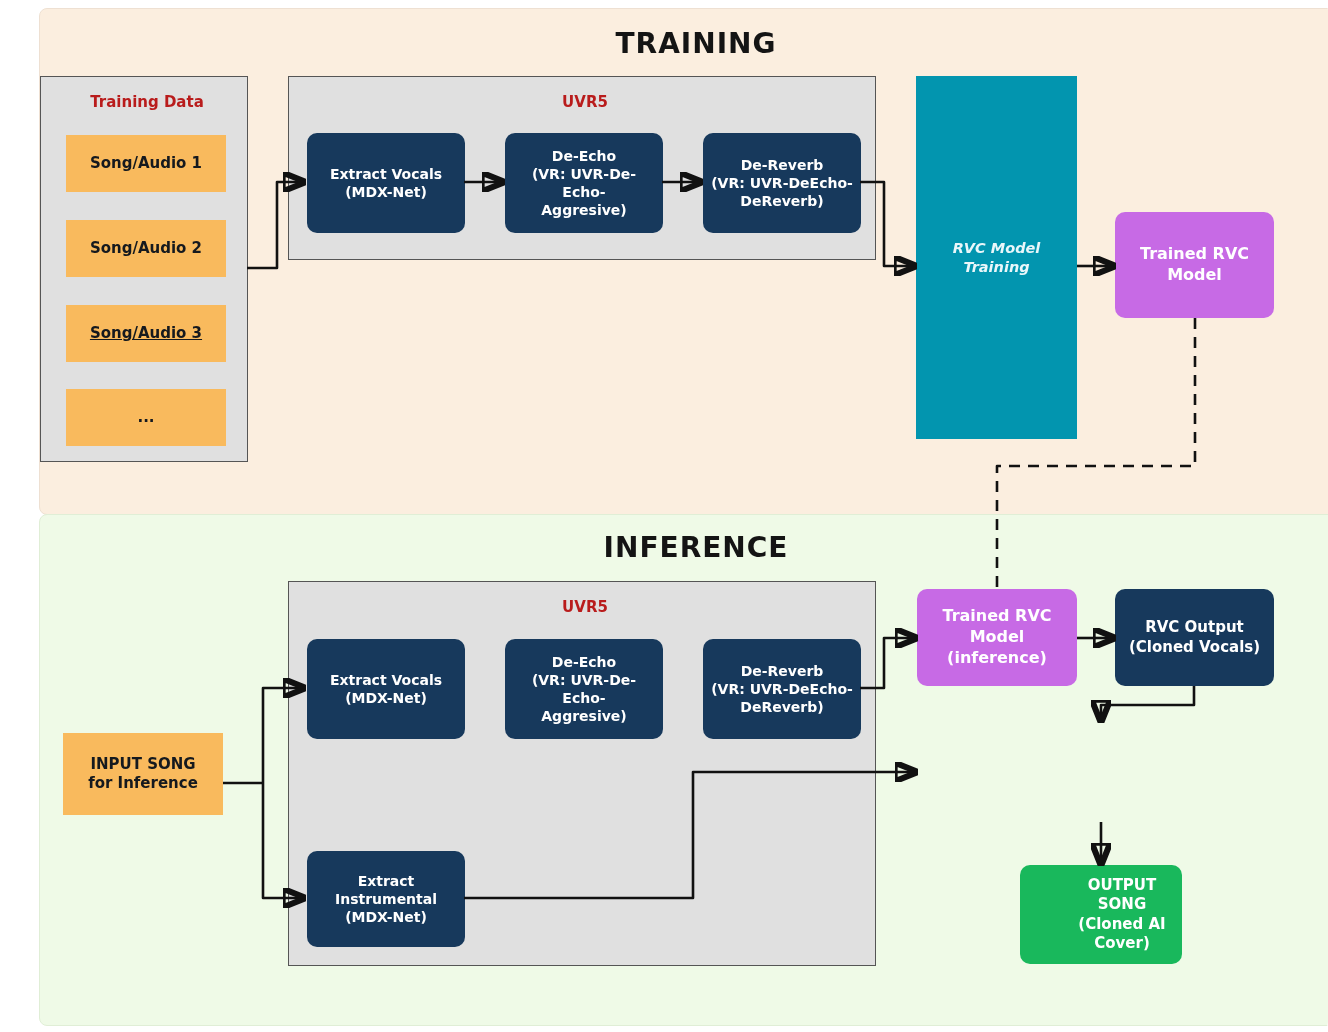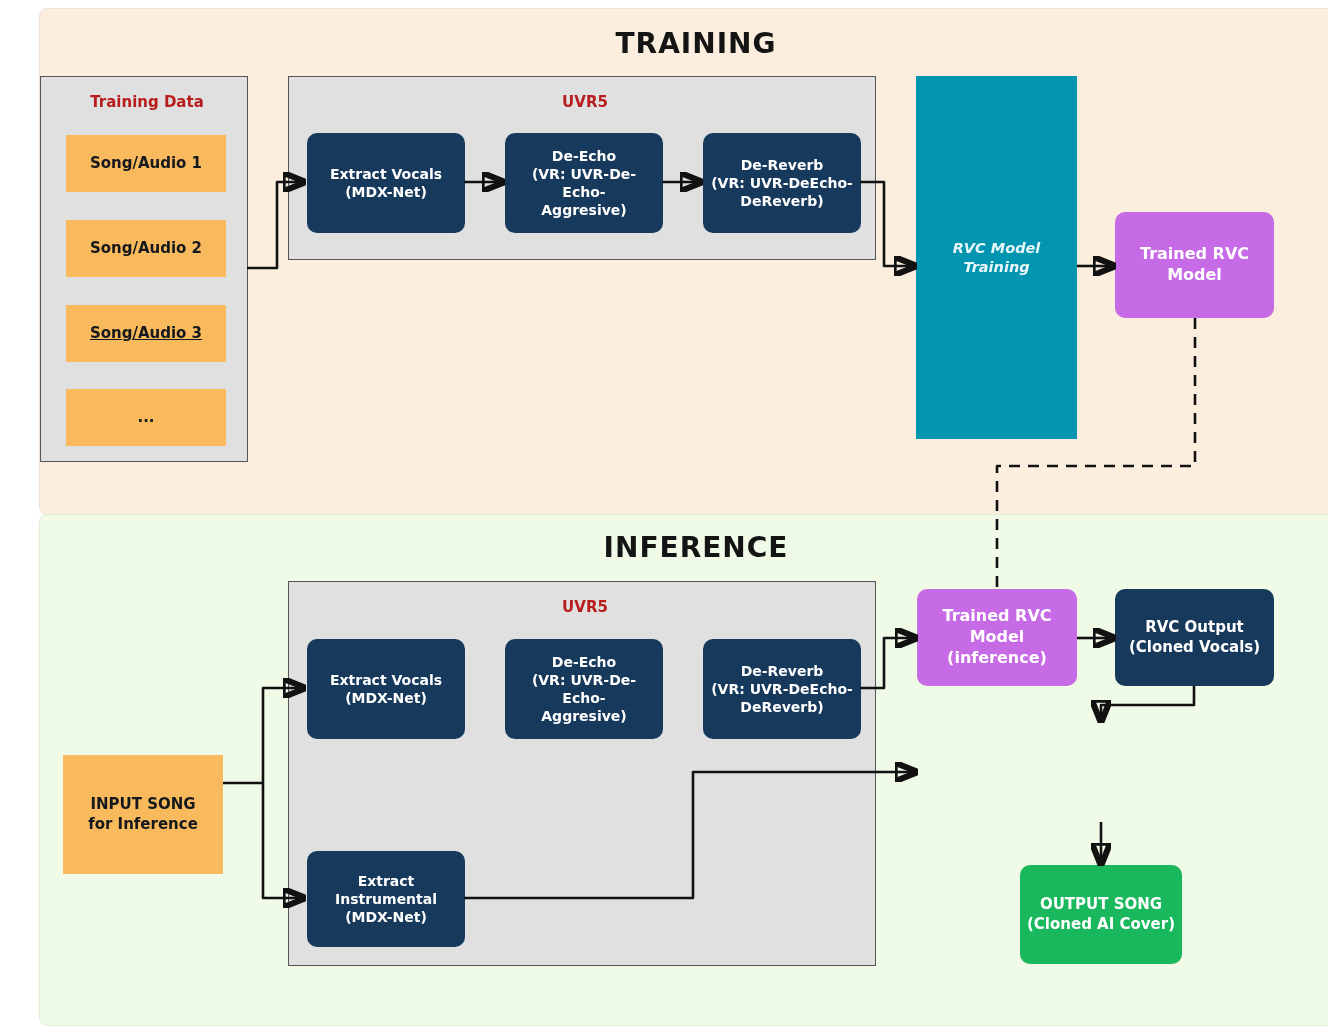--- a/index.html
+++ b/index.html
@@ -23,21 +23,21 @@
   .node{
     position:absolute;display:flex;align-items:center;justify-content:center;
     text-align:center;font-weight:700;white-space:pre-line;line-height:1.3;
     border-radius:10px;box-sizing:border-box;padding:4px 6px;
   }
   .navy{background:#17395C;color:#ffffff;font-size:14px;}
   .orange{background:#F9BA5D;color:#15191E;font-size:15px;border-radius:0;}
   .teal{background:#0295AF;color:#EAF7FA;font-size:14.5px;border-radius:0;}
   .purple{background:#C76AE5;color:#ffffff;font-size:16px;padding:4px 3px;}
   .red{background:#F95B57;color:#ffffff;font-size:15px;}
-  .green{background:#19B85C;color:#ffffff;font-size:15px;}
+  .green{background:#19B85C;color:#ffffff;font-size:15px;padding-left:48px;}
   svg.overlay{position:absolute;left:0;top:0;pointer-events:none;}
   svg.overlay path{fill:none;stroke:#111111;stroke-width:2.6;stroke-linejoin:round;stroke-linecap:butt;}
   svg.overlay path.dashed{stroke-dasharray:11 8;}
 </style>
 </head>
 <body>
 
 <div class="canvas">
 
   <div class="section training">
@@ -80,21 +80,21 @@
 (VR: UVR-De-Echo-
 Aggresive)</div>
     <div class="node navy" style="left:414px;top:57px;width:158px;height:100px;">De-Reverb
 (VR: UVR-DeEcho-
 DeReverb)</div>
     <div class="node navy" style="left:18px;top:269px;width:158px;height:96px;">Extract
 Instrumental
 (MDX-Net)</div>
   </div>
 
-  <div class="node orange" style="left:63px;top:733px;width:160px;height:119px;margin-top:22px;">INPUT SONG
+  <div class="node orange" style="left:63px;top:733px;width:160px;height:82px;">INPUT SONG
 for Inference</div>
 
   <div class="node purple" style="left:917px;top:589px;width:160px;height:97px;">Trained RVC Model
 (inference)</div>
 
   <div class="node navy" style="left:1115px;top:589px;width:159px;height:97px;font-size:15px;">RVC Output
 (Cloned Vocals)</div>
 
 
   <div class="node green" style="left:1020px;top:865px;width:162px;height:99px;">OUTPUT SONG

